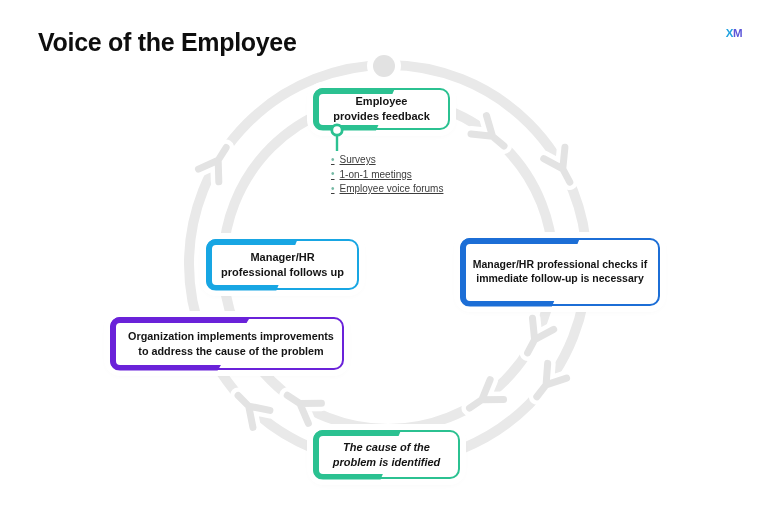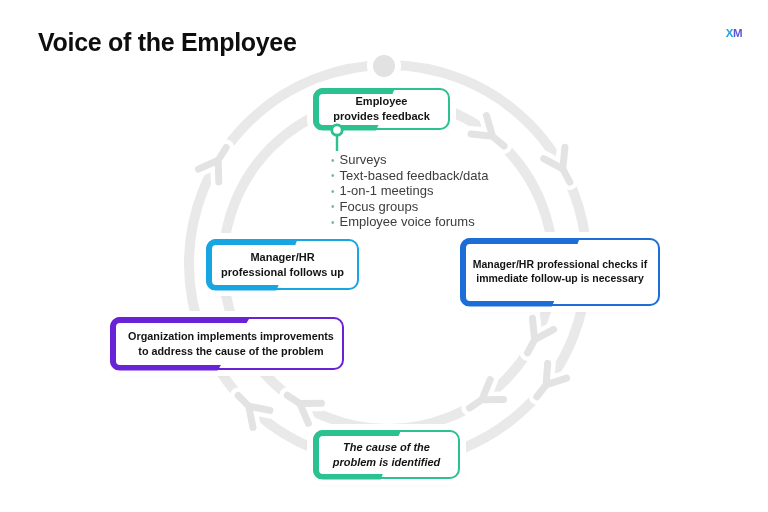--- a/index.html
+++ b/index.html
@@ -53,22 +53,23 @@
   .node-checks          { left:460px; top:238px; width:200px; height:68px; }
   .node-checks .label   { font-size:10.5px; }
   .node-follows         { left:206px; top:239px; width:153px; height:51px; }
   .node-implements      { left:110px; top:317px; width:234px; height:53px;padding-left:8px; }
   .node-implements .label { font-size:10.8px; }
   .node-cause           { left:313px; top:430px; width:147px; height:49px;font-style:italic; }
 
   .bullets { position:absolute; left:331px; top:153px; z-index:2; }
   .bullets ul { list-style:none; }
   .bullets li {
-    font-size:13px; color:#3d3d3d; line-height:14.6px;
+    font-size:10px; color:#3d3d3d; line-height:14.6px;
     white-space:nowrap;
+    text-decoration:underline;
   }
   .bullets li::before {
     content:"•"; color:#74b9a4; font-size:10px;
     margin-right:5px; position:relative; top:-0.5px;
   }
 </style>
 </head>
 <body>
 
 <svg class="ring-svg" width="768" height="512" viewBox="0 0 768 512">
@@ -153,18 +154,16 @@
 </div>
 
 <svg class="connector-svg" width="768" height="512" viewBox="0 0 768 512">
   <line x1="337" y1="135" x2="337" y2="151" stroke="#2bc191" stroke-width="2.4"></line>
   <circle cx="337" cy="130" r="5.2" fill="#ffffff" stroke="#2bc191" stroke-width="2.8"></circle>
 </svg>
 
 <div class="bullets">
   <ul>
       <li>Surveys</li>
-      <li>Text-based feedback/data</li>
       <li>1-on-1 meetings</li>
-      <li>Focus groups</li>
       <li>Employee voice forums</li>
     </ul>
 </div>
 
 </body></html>

